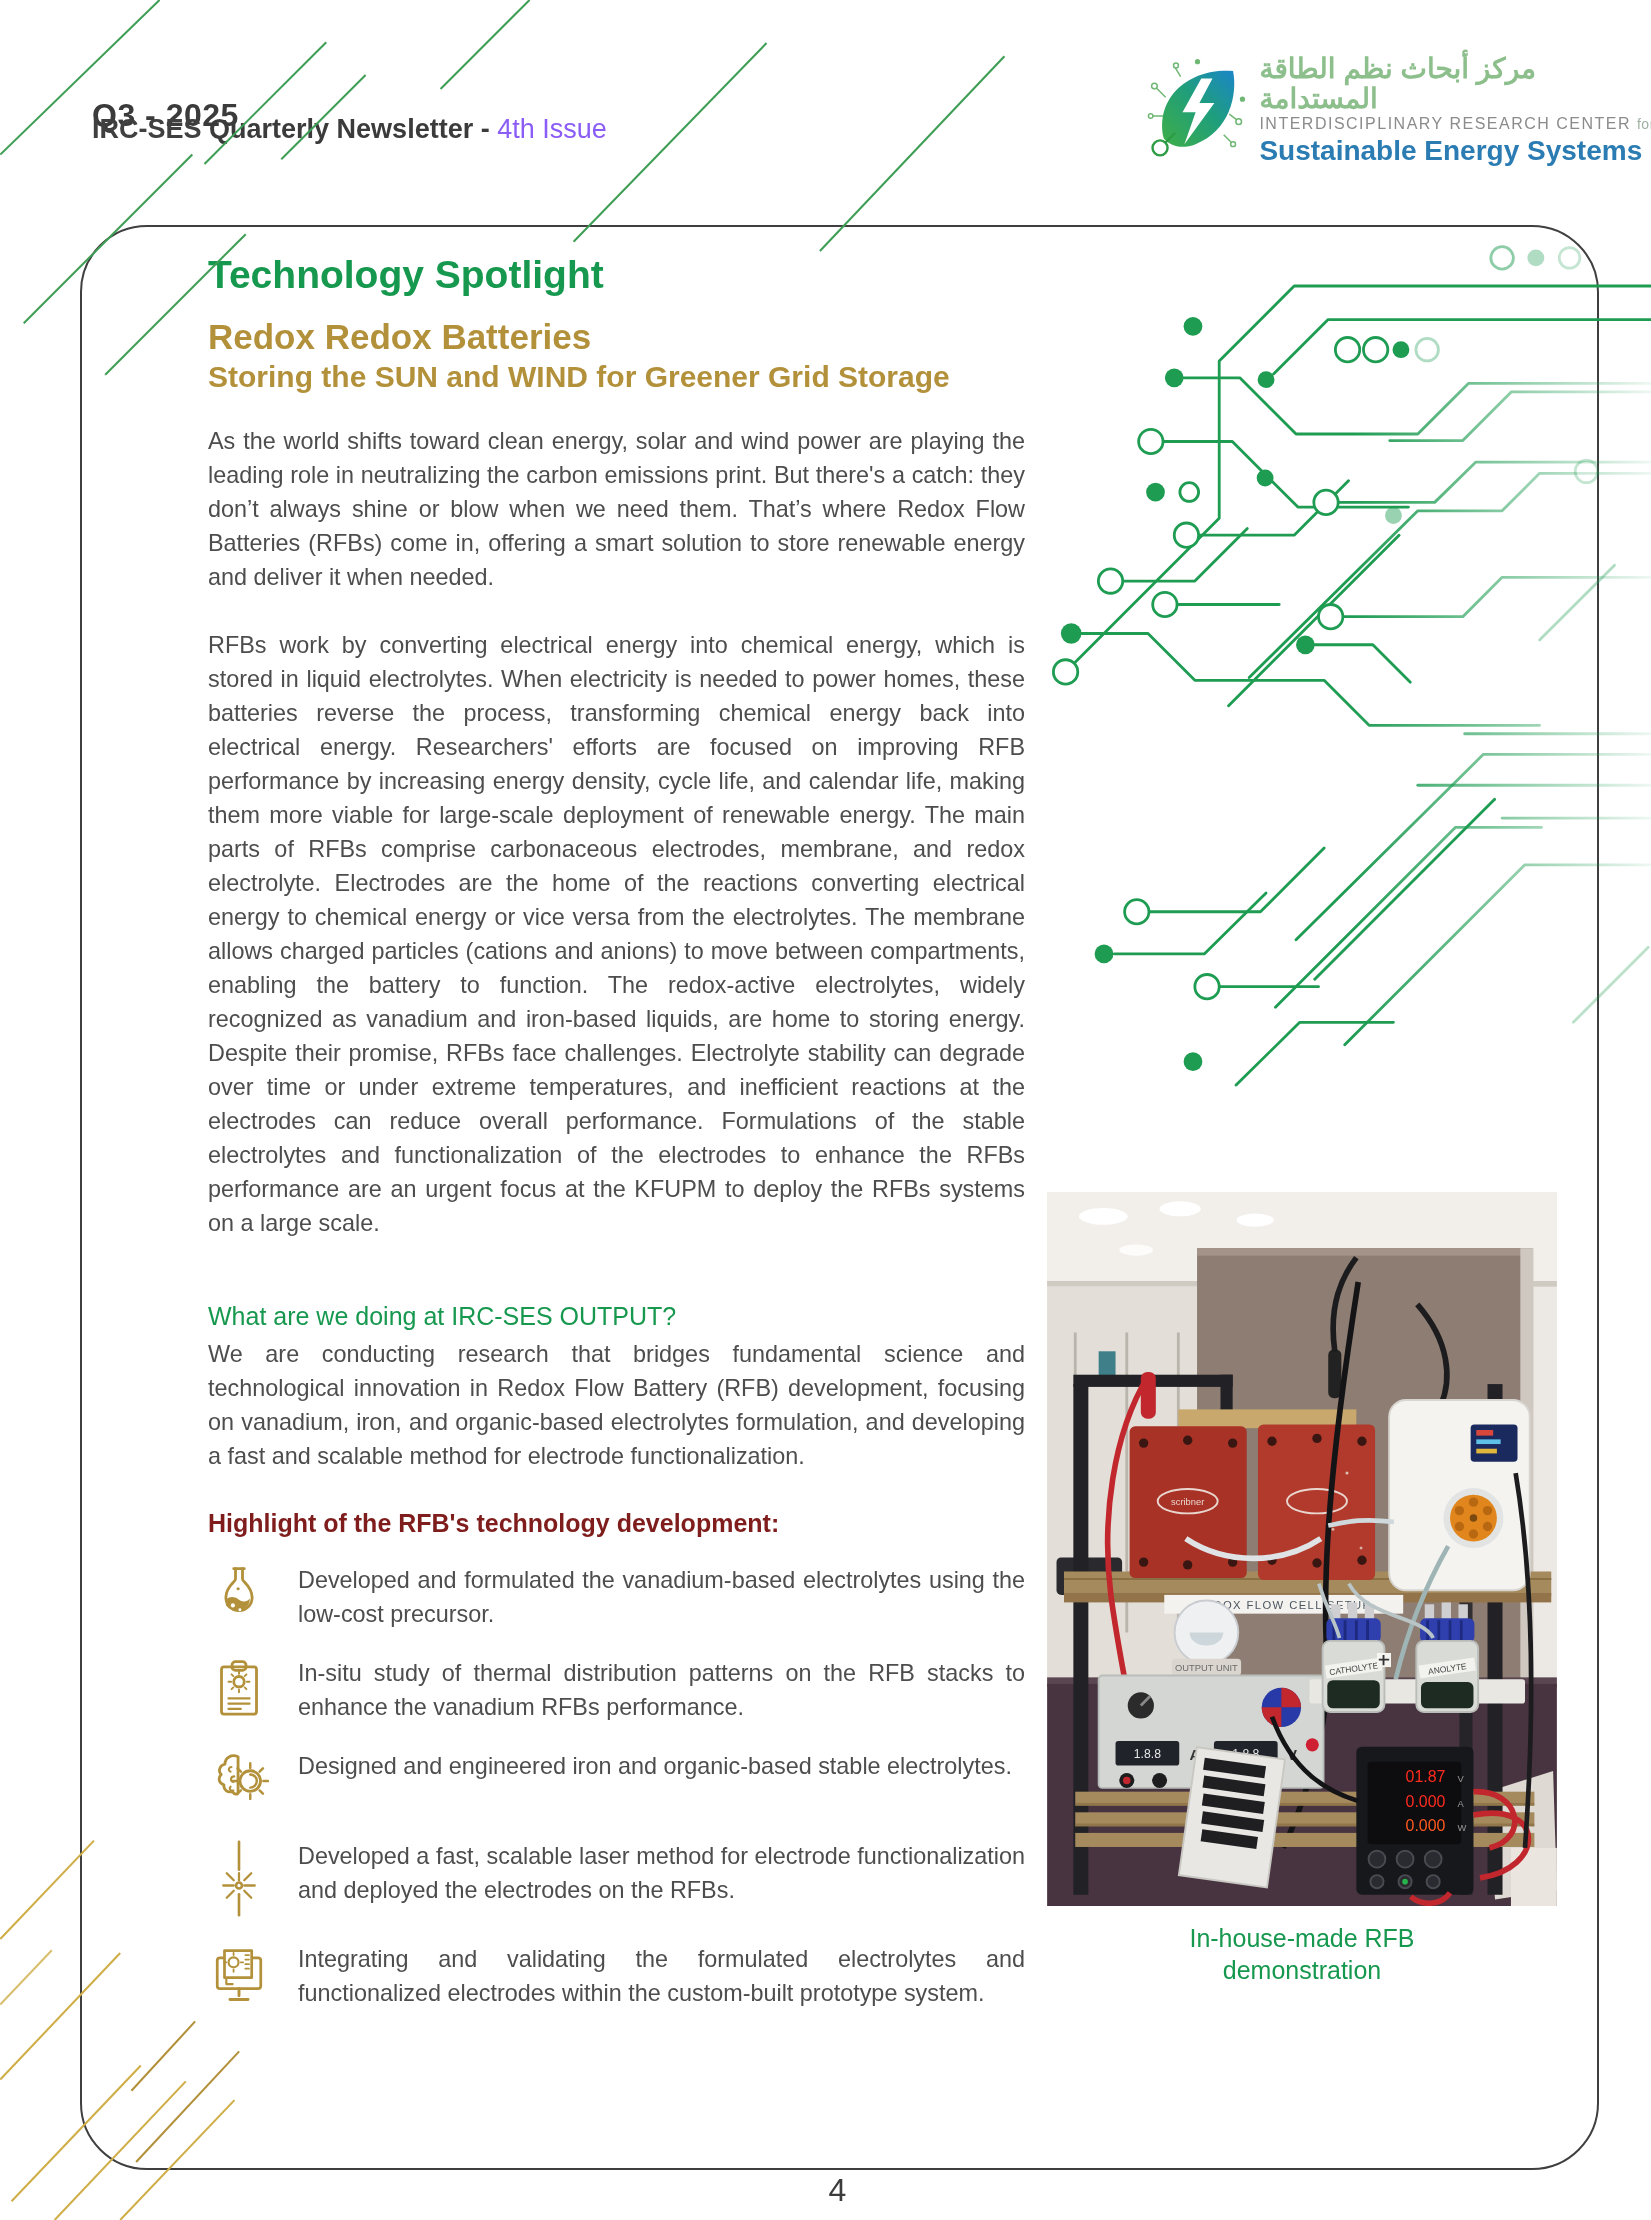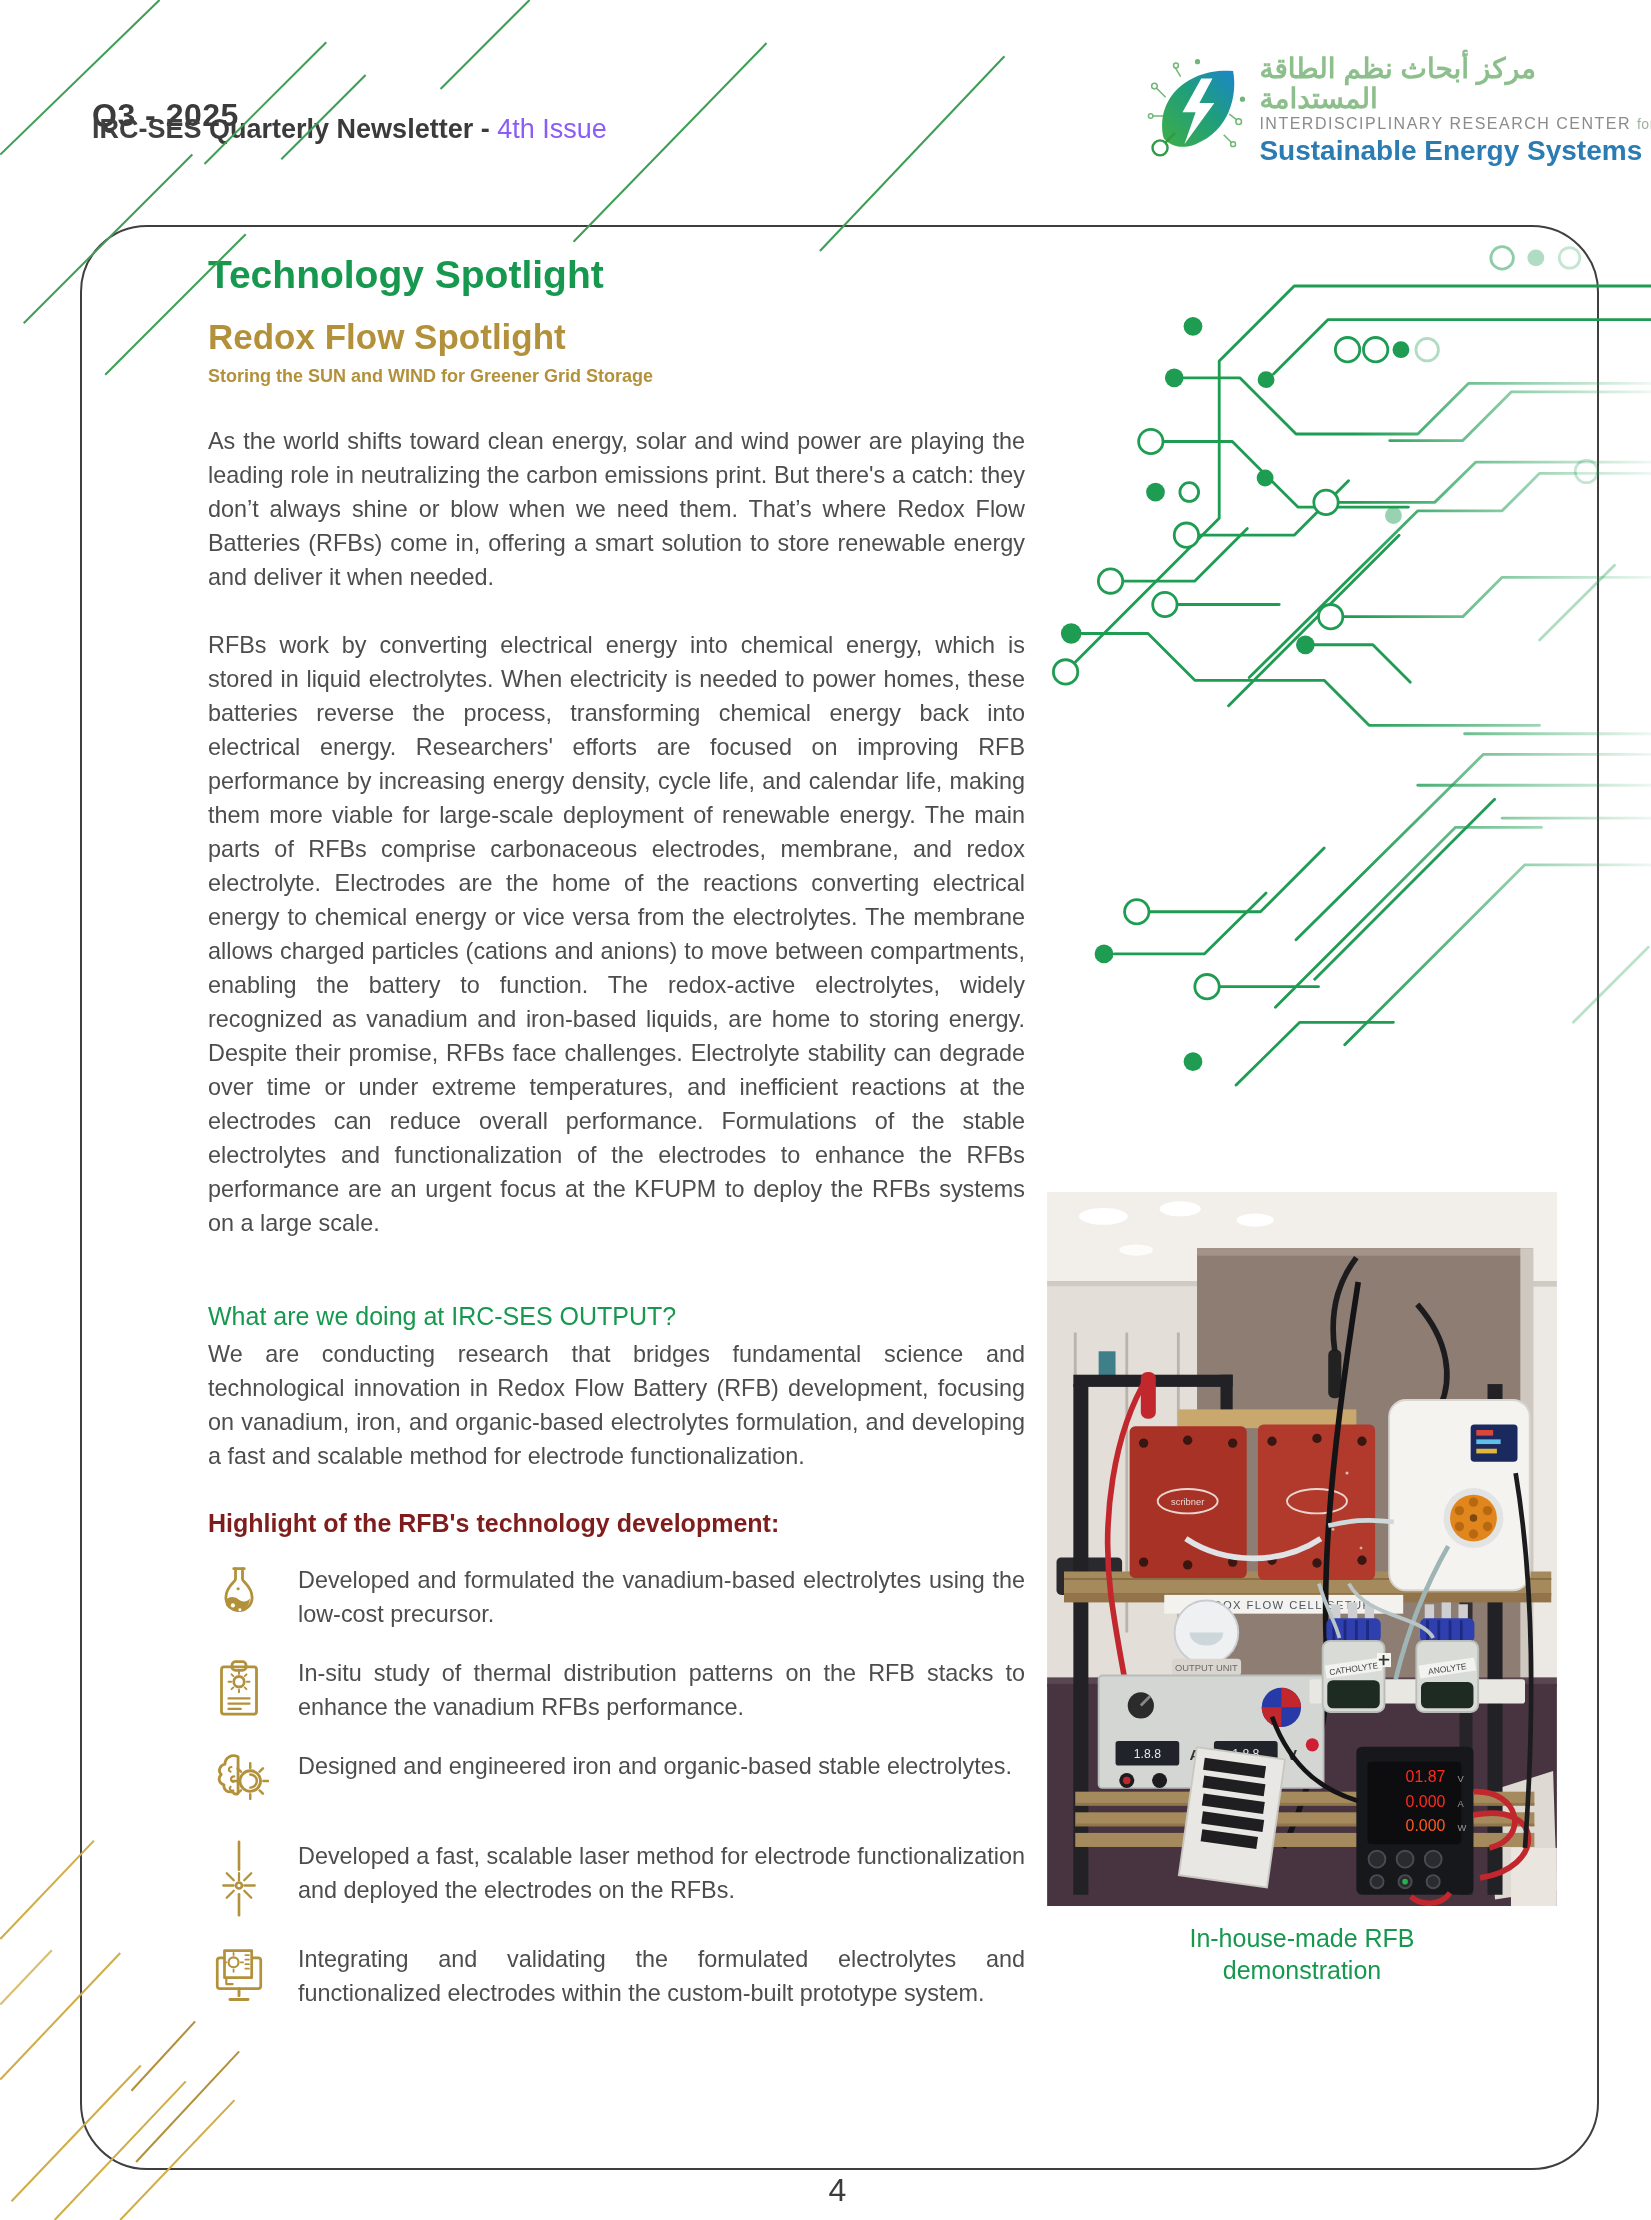--- a/index.html
+++ b/index.html
@@ -19,21 +19,21 @@
   .logo-en2{font-size:28px;font-weight:800;color:#2b7cb3;line-height:31px;white-space:nowrap;}
   
   .frame{position:absolute;left:80px;top:225px;width:1515px;height:1941px;border:2.8px solid #3f3f3f;border-radius:67px;}
   
   .decor{position:absolute;left:0;top:0;z-index:6;pointer-events:none;}
   .circuit{position:absolute;left:1015px;top:237px;z-index:5;pointer-events:none;}
   
   .col-left{position:absolute;left:208px;top:252px;width:817px;z-index:4;}
   .section-title{margin:0 0 19px;font-size:39px;line-height:45px;font-weight:800;color:#17984f;}
   .article-title{margin:0 0 3.7px;font-size:35px;line-height:41px;font-weight:800;color:#b3913b;}
-  .article-subtitle{margin:0 0 32px;font-size:18px;line-height:31px;font-weight:700;color:#b3913b;}
+  .article-subtitle{margin:0 0 32px;font-size:30px;line-height:31px;font-weight:700;color:#b3913b;}
   .body-p{margin:0 0 34px;font-size:23.4px;line-height:34px;text-align:justify;color:#4d4d4d;}
   .q-heading{margin:60px 0 5.6px;font-size:25px;line-height:32px;font-weight:500;color:#17984f;}
   .hl-heading{margin:28px 0 24px;font-size:25px;line-height:32px;font-weight:800;color:#7f1d1d;}
   .hl-item{display:flex;gap:28px;margin-bottom:24px;align-items:flex-start;}
   .hl-icon{flex:0 0 62px;width:62px;display:flex;justify-content:center;}
   .hl-text{font-size:23.4px;line-height:34px;text-align:justify;color:#4d4d4d;}
   
   .photo{position:absolute;left:1047px;top:1192px;width:510px;margin:0;z-index:4;}
   .photo-caption{margin:13px auto 0;width:300px;text-align:center;font-size:25px;line-height:32px;font-weight:500;color:#17984f;}
   
@@ -176,21 +176,21 @@
         <circle cx="412" cy="120" r="9"></circle>
         <circle cx="95" cy="765" r="10"></circle>
       <circle cx="190" cy="880" r="10"></circle>
         <circle cx="556" cy="22" r="9" opacity=".35"></circle>
         <circle cx="404" cy="297" r="9" opacity=".45"></circle>
     </g>
   </svg>
 
   <div class="col-left">
     <h1 class="section-title">Technology Spotlight</h1>
-    <h2 class="article-title">Redox Flow Spotlight</h2>
+    <h2 class="article-title">Redox Redox Batteries</h2>
     <h3 class="article-subtitle">Storing the SUN and WIND for Greener Grid Storage</h3>
     <p class="body-p">As the world shifts toward clean energy, solar and wind power are playing the leading role in neutralizing the carbon emissions print. But there's a catch: they don’t always shine or blow when we need them. That’s where Redox Flow Batteries (RFBs) come in, offering a smart solution to store renewable energy and deliver it when needed.</p>
     <p class="body-p">RFBs work by converting electrical energy into chemical energy, which is stored in liquid electrolytes. When electricity is needed to power homes, these batteries reverse the process, transforming chemical energy back into electrical energy. Researchers' efforts are focused on improving RFB performance by increasing energy density, cycle life, and calendar life, making them more viable for large-scale deployment of renewable energy. The main parts of RFBs comprise carbonaceous electrodes, membrane, and redox electrolyte. Electrodes are the home of the reactions converting electrical energy to chemical energy or vice versa from the electrolytes. The membrane allows charged particles (cations and anions) to move between compartments, enabling the battery to function. The redox-active electrolytes, widely recognized as vanadium and iron-based liquids, are home to storing energy. Despite their promise, RFBs face challenges. Electrolyte stability can degrade over time or under extreme temperatures, and inefficient reactions at the electrodes can reduce overall performance. Formulations of the stable electrolytes and functionalization of the electrodes to enhance the RFBs performance are an urgent focus at the KFUPM to deploy the RFBs systems on a large scale.</p>
     <h4 class="q-heading">What are we doing at IRC-SES OUTPUT?</h4>
     <p class="body-p">We are conducting research that bridges fundamental science and technological innovation in Redox Flow Battery (RFB) development, focusing on vanadium, iron, and organic-based electrolytes formulation, and developing a fast and scalable method for electrode functionalization.</p>
     <h4 class="hl-heading">Highlight of the RFB's technology development:</h4>
 
     <div class="hl-item">
       <span class="hl-icon">
         <svg width="56" height="69" viewBox="0 0 64 74" fill="none" stroke="#b3913b" stroke-width="3.2" stroke-linecap="round" stroke-linejoin="round">

